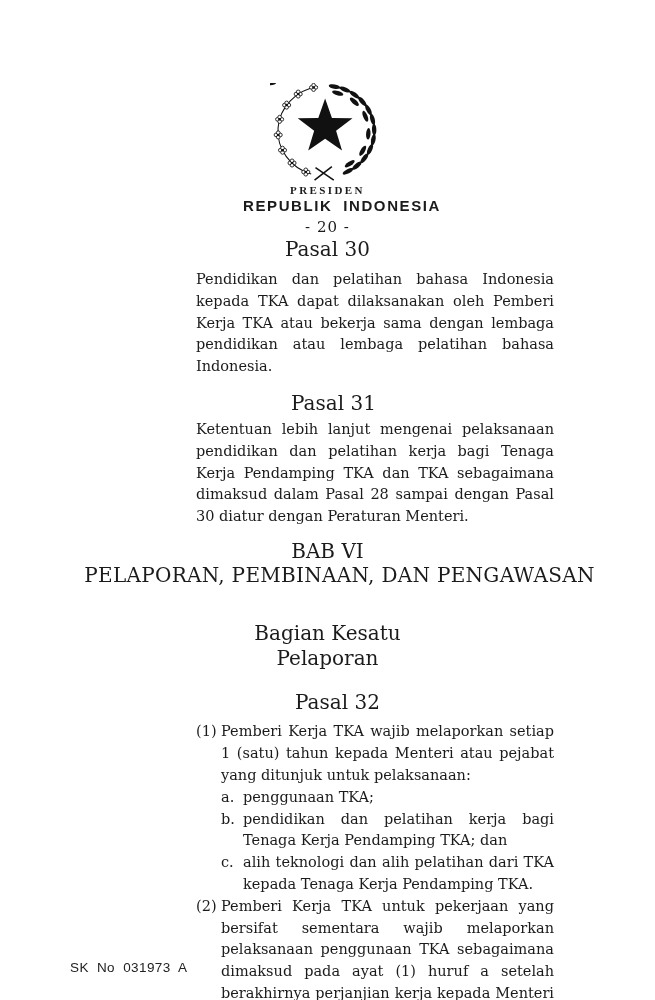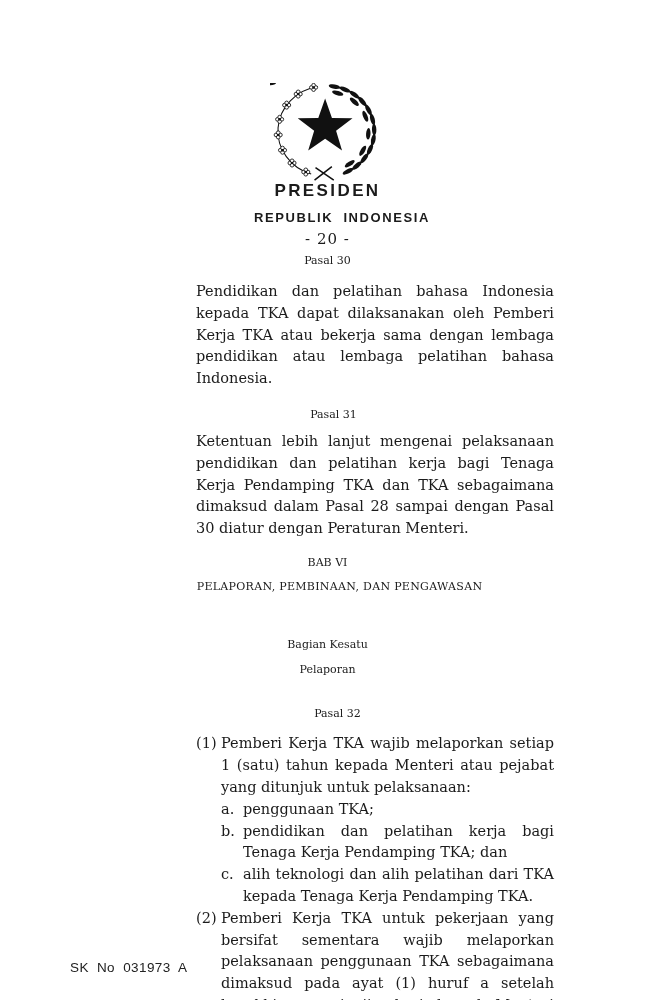--- a/index.html
+++ b/index.html
@@ -4,32 +4,32 @@
 <style>
   html,body { margin:0; padding:0; background:#e8e8e8; }
   .page {
     width:655px; height:1000px; margin:0 auto; position:relative;
     background:#ffffff; color:#1b1b1b; overflow:hidden;
     font-family:"DejaVu Serif", serif;
   }
   .header { text-align:center; padding-top:83px; }
   .emblem { display:block; margin:0 auto 1px auto; }
   .org1 {
-    font-family:Liberation Sans, sans-serif; font-weight:bold;
-    font-size:17px; letter-spacing:2.4px; line-height:13px;
+    font-family:Liberation Serif, serif; font-weight:bold;
+    font-size:11px; letter-spacing:2.4px; line-height:13px;
   }
   .org2 {
     font-family:"Liberation Sans", sans-serif; font-weight:bold;
-    font-size:13px; letter-spacing:1.6px; word-spacing:5px;
-    line-height:13px; margin-top:14px;padding-left:29px;
+    font-size:15px; letter-spacing:1.6px; word-spacing:5px;
+    line-height:13px; margin-top:2px;padding-left:29px;
   }
   .pageno { font-size:15px; margin-top:6px; letter-spacing:1px; }
 
   .h-center {
-    text-align:center; font-size:11px; font-weight:normal;
+    text-align:center; font-size:20px; font-weight:normal;
     margin:0; line-height:18px;
   }
   .body-col {
     margin-left:196px; width:358px; text-align:justify;
     font-size:14.5px; line-height:21.8px;
   }
   #pasal30-title { margin-top:4px; }
   #pasal30-body  { margin-top:11px; }
   #pasal31-title { margin-top:16px;padding-left:12px; }
   #pasal31-body  { margin-top:7px; }

